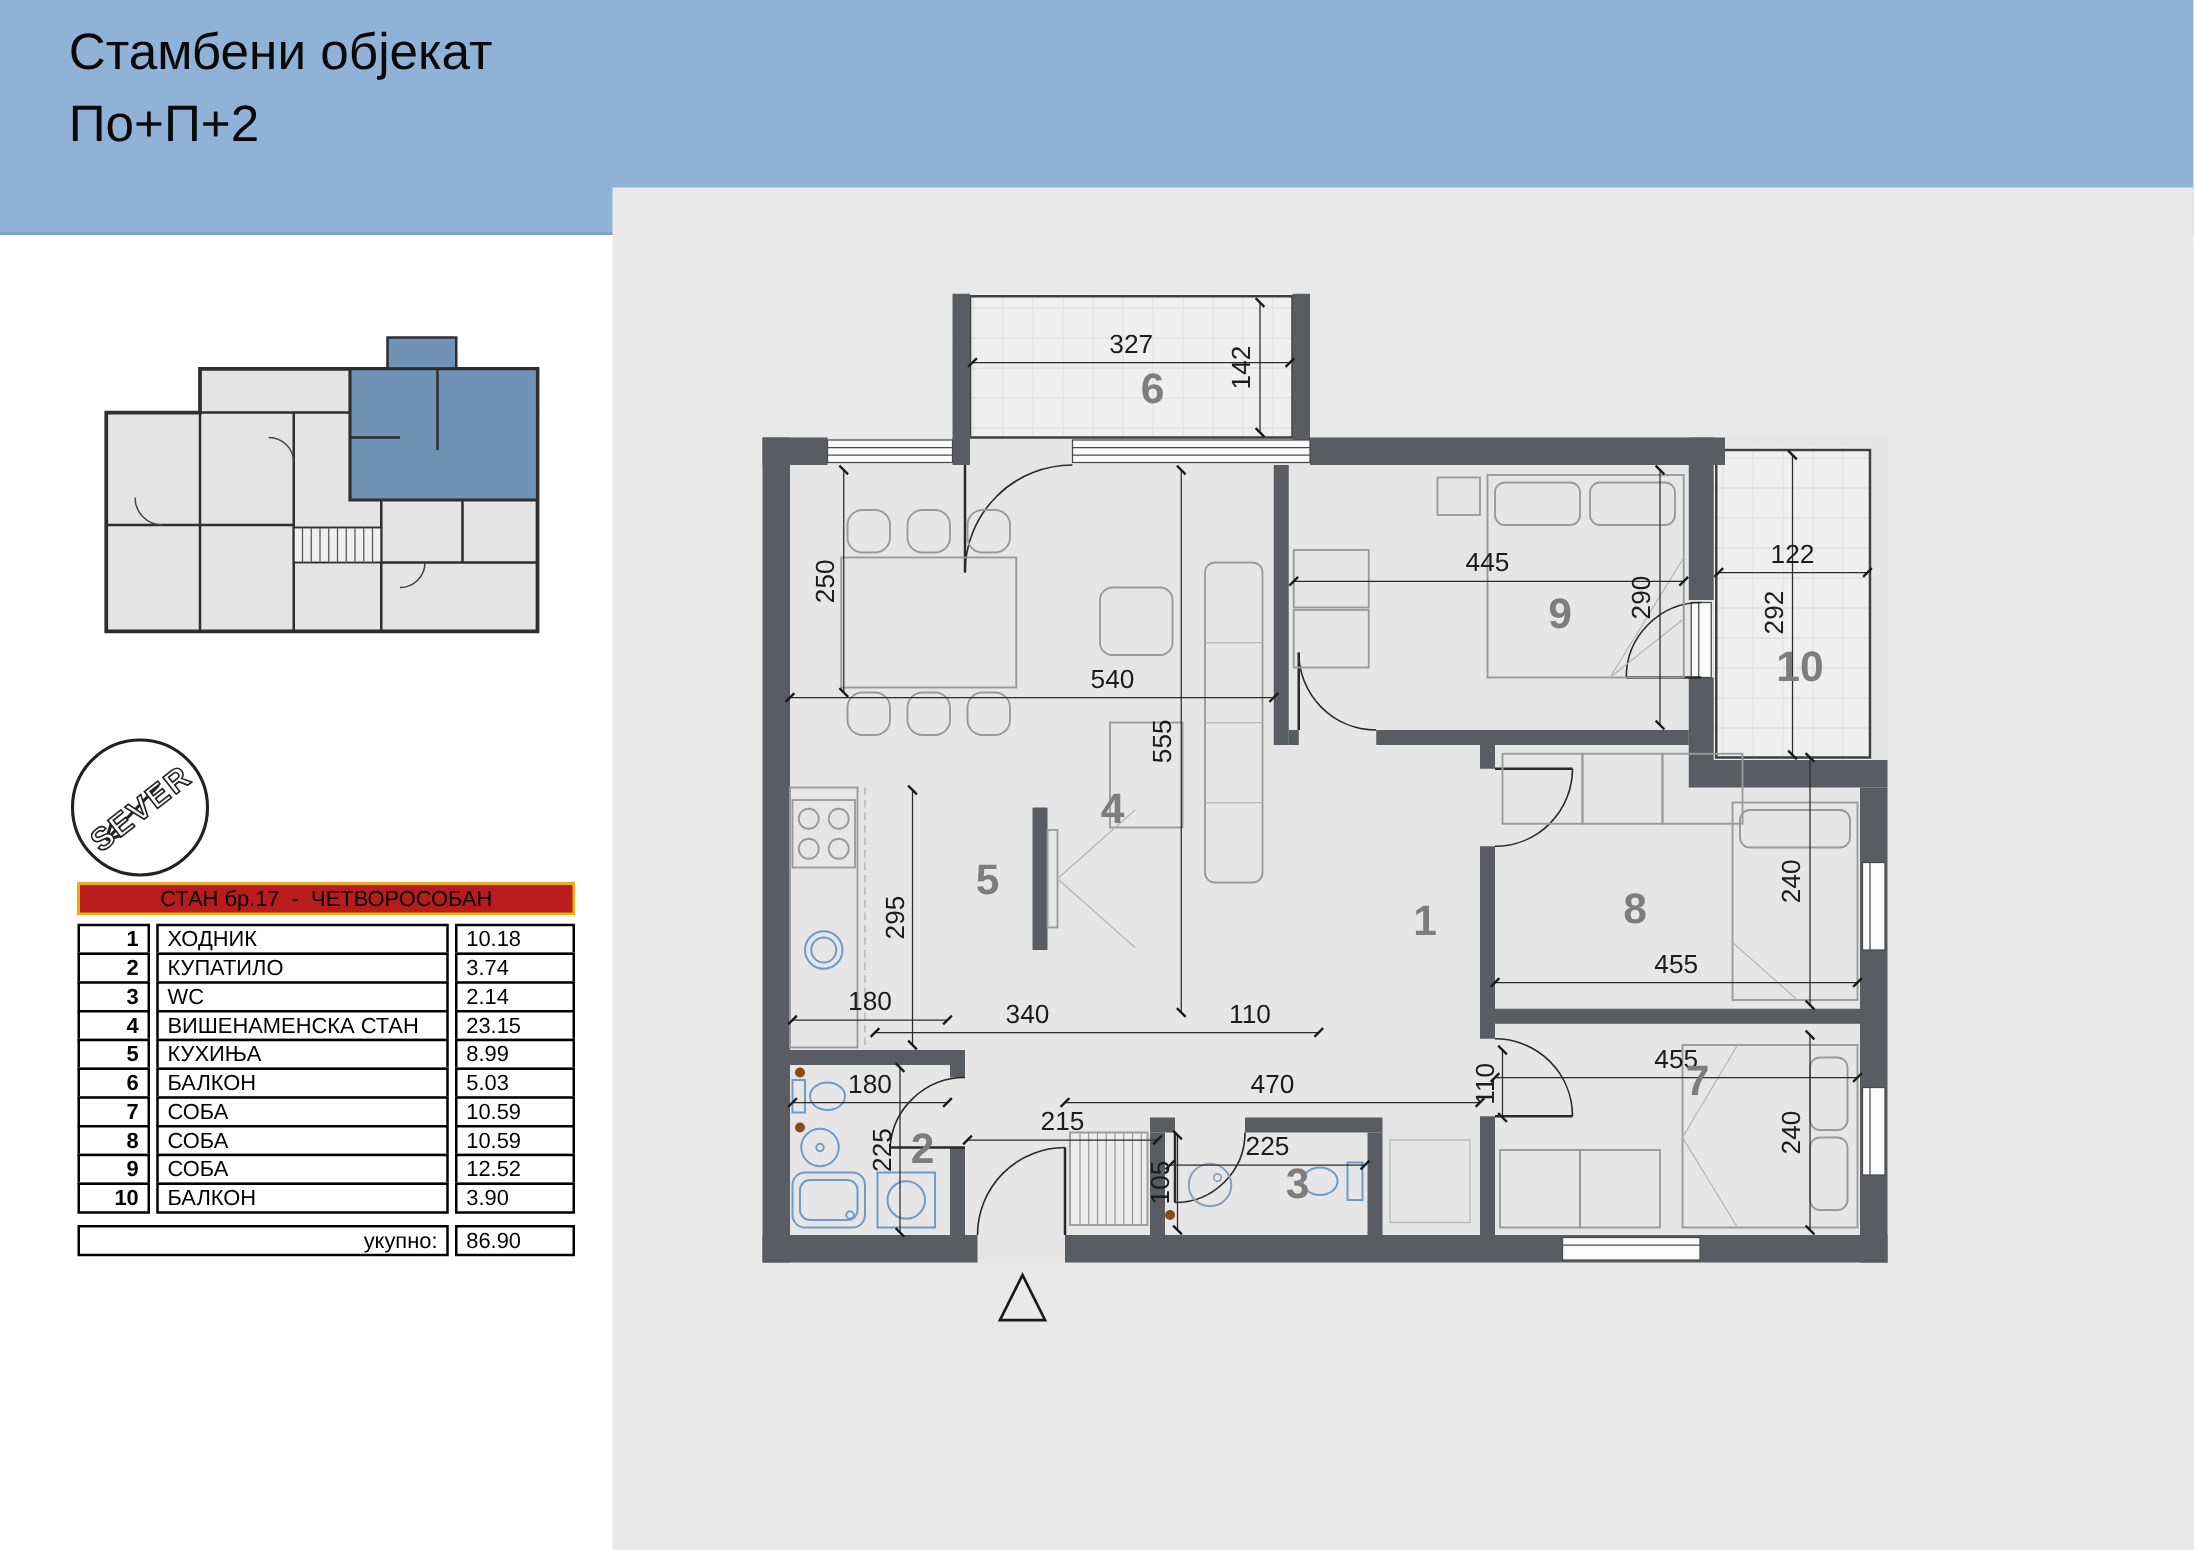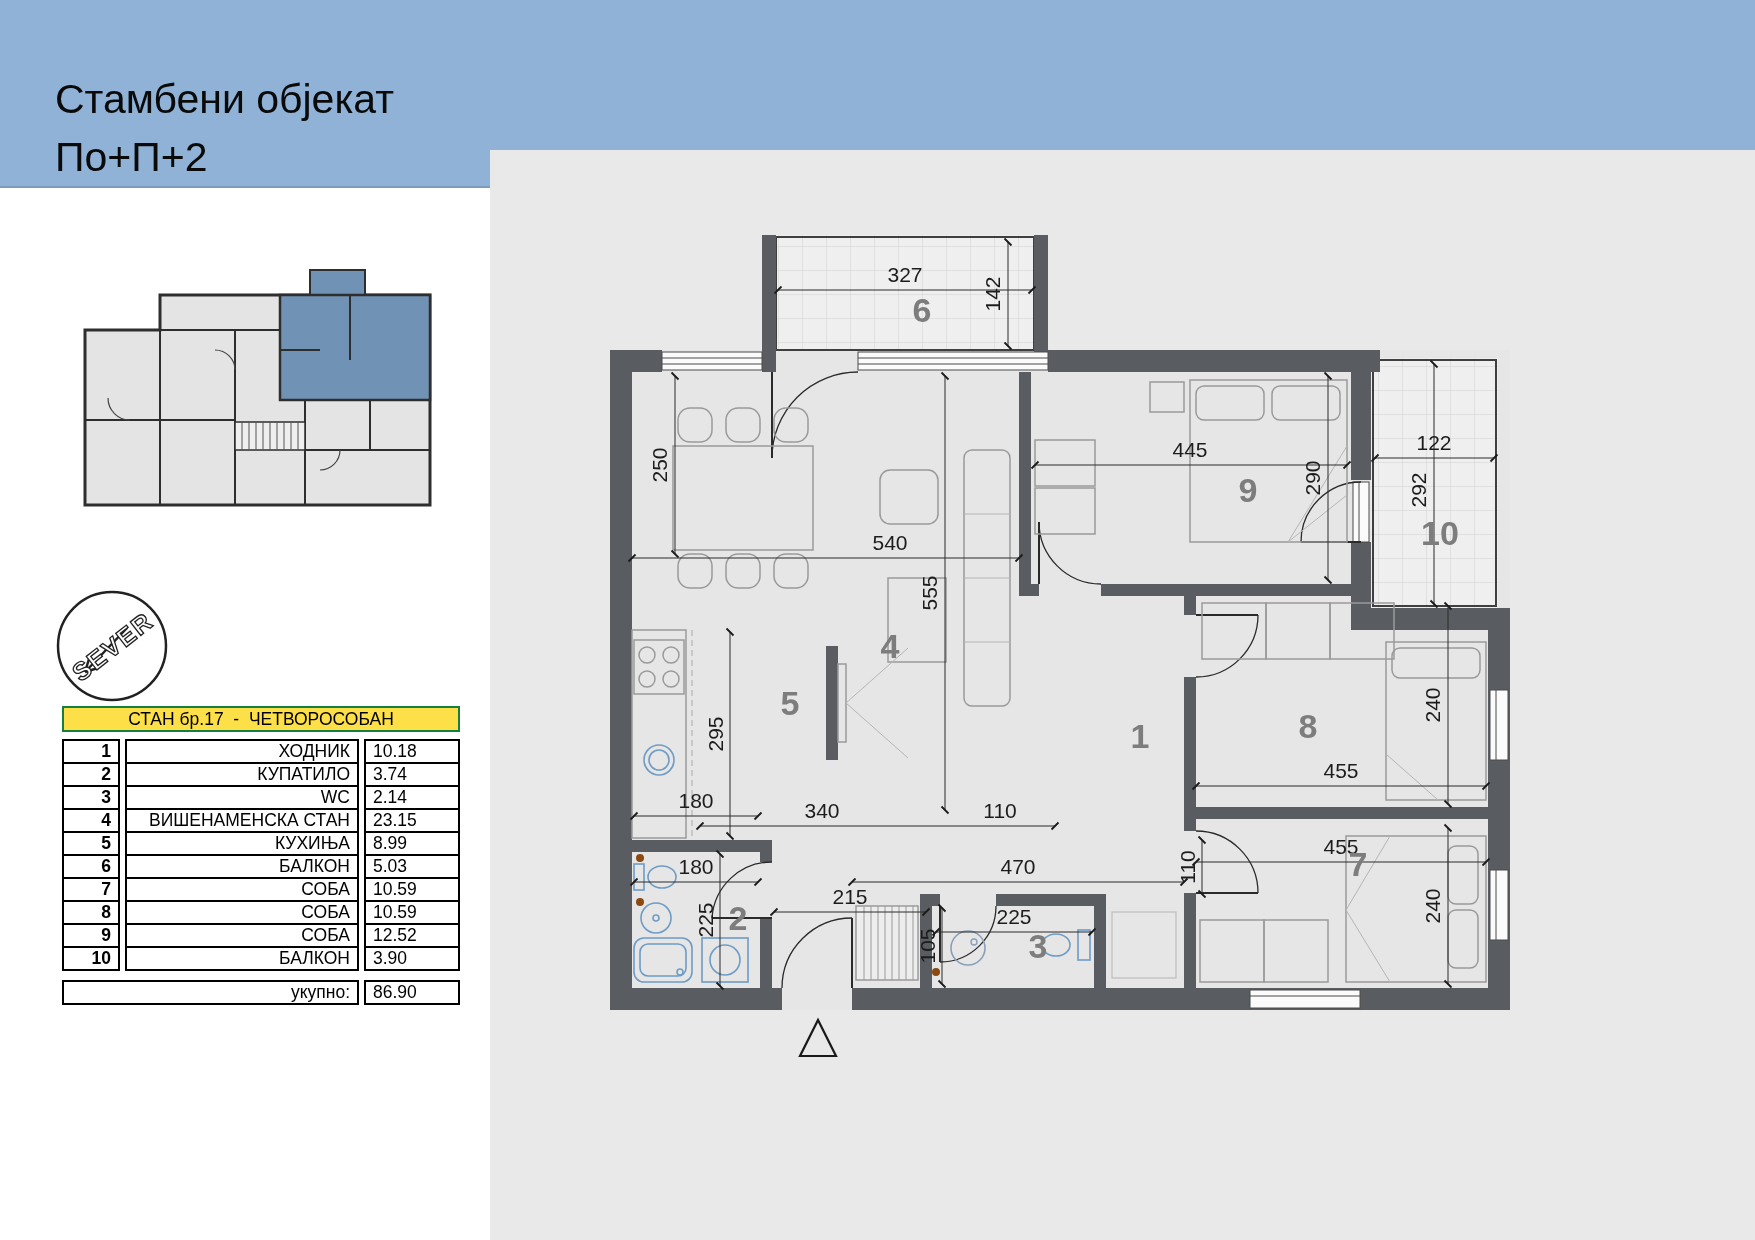--- a/index.html
+++ b/index.html
@@ -1,37 +1,37 @@
 <!DOCTYPE html>
 <html><head>
 <meta charset="utf-8">
 <style>
   html,body{margin:0;padding:0;background:#fff;}
   .page{position:relative;width:1755px;height:1240px;background:#ffffff;overflow:hidden;
         font-family:"Liberation Sans",sans-serif;}
   
   .hdr{position:absolute;left:0;top:0;width:1755px;height:188px;background:#8fb2d6;
        border-bottom:2px solid #7d9cbd;box-sizing:border-box;display:flex;
-       justify-content:space-between;padding:12px 55px 0 55px;align-items:flex-end;}
+       justify-content:space-between;padding:12px 55px 0 55px;}
   .hdr .tl{font-size:41px;line-height:1.42;color:#0a0a0a;}
   .hdr .tr{font-size:41px;line-height:1.42;color:#0a0a0a;text-align:right;}
   
   .field{position:absolute;left:490px;top:150px;width:1265px;height:1090px;background:#e9e9e9;}
   .mini{position:absolute;left:30px;top:190px;}
   .stampbox{position:absolute;left:52px;top:586px;}
   .plan{position:absolute;left:490px;top:150px;}
   
   .tbl{position:absolute;left:62px;top:706px;width:398px;font-size:17.5px;color:#000;}
-  .tbl .ttl{border:2px solid #15803d;background:#fde047;height:26px;line-height:22px;
+  .tbl .ttl{border:2px solid #eab308;background:#b91c1c;height:26px;line-height:22px;
             text-align:center;box-sizing:border-box;}
   .rows{margin-top:9px;}
   .r{display:flex;gap:5px;margin-top:-2px;}
   .c{border:2px solid #000;background:#fff;line-height:19px;padding:1px 7px;box-sizing:border-box;}
   .num{width:58px;text-align:right;font-weight:bold;}
-  .nm{flex:1;text-align:right;}
+  .nm{flex:1;}
   .vl{width:96px;}
   .tot{display:flex;gap:5px;margin-top:9px;}
   .tot .lbl{flex:1;text-align:right;padding-left:36px;}
   
   .w{fill:#595c60;}
   .win{fill:#fbfbfb;stroke:#4a4a4a;stroke-width:1;}
   .rail{fill:none;stroke:#3f3f3f;stroke-width:2;}
   .fur{fill:none;stroke:#9a9a9a;stroke-width:1.5;}
   .furl{fill:none;stroke:#b5b5b5;stroke-width:1;}
   .fix{fill:none;stroke:#6f9cc5;stroke-width:1.6;}

